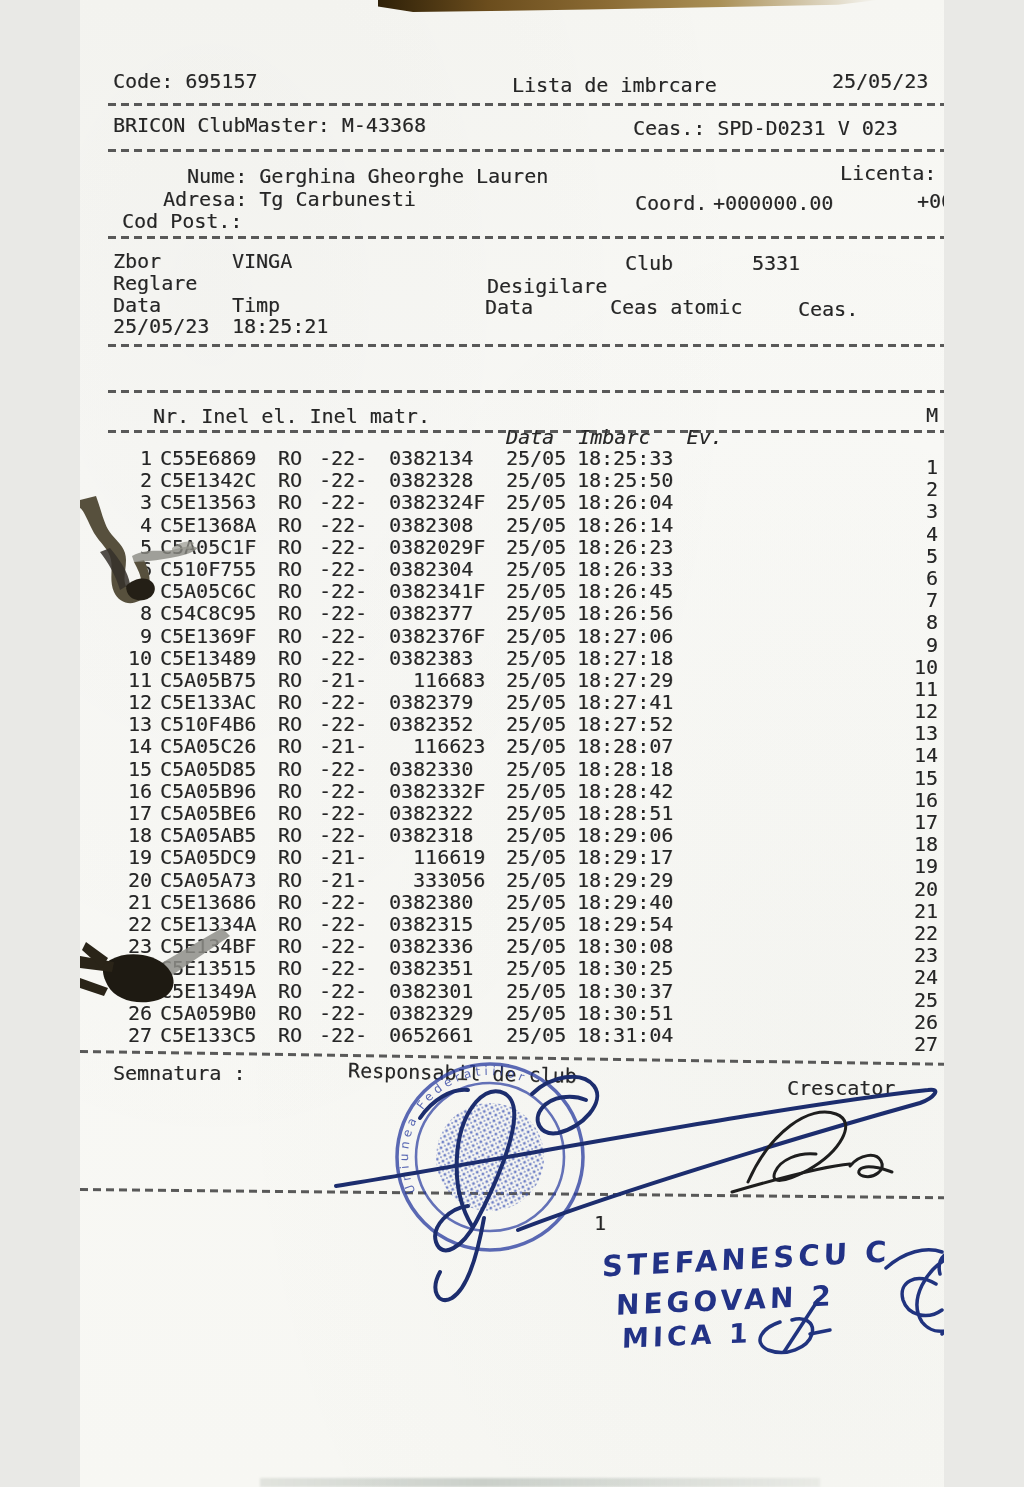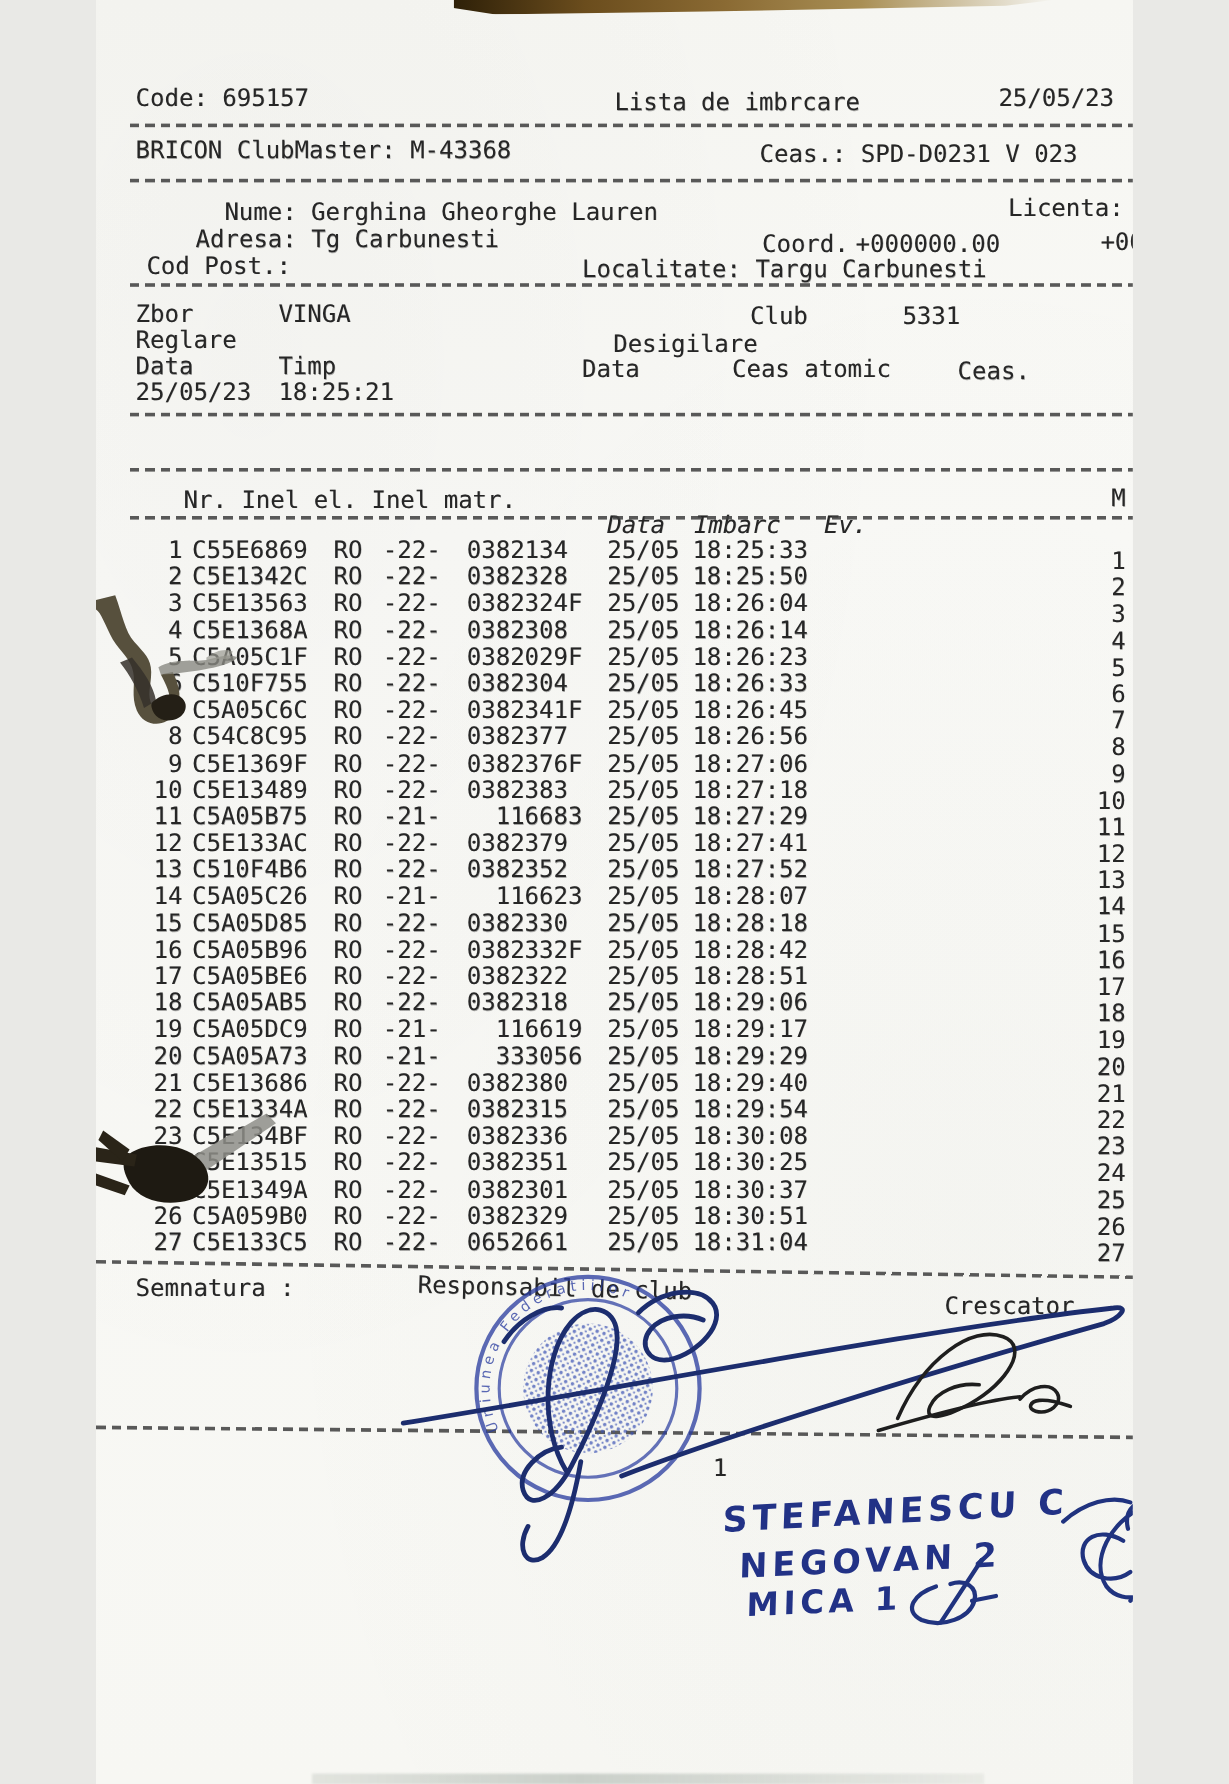--- a/index.html
+++ b/index.html
@@ -74,29 +74,28 @@
   <span class="tw" style="left:553px;top:117px;">Ceas.: SPD-D0231 V 023</span>
   <div class="sep" style="top:149px;"></div>
 
   <span class="tw" style="left:107px;top:165px;">Nume: Gerghina Gheorghe Lauren</span>
   <span class="tw" style="left:760px;top:162px;">Licenta: 0000885165</span>
   <span class="tw" style="left:83px;top:188px;">Adresa: Tg Carbunesti</span>
   <span class="tw" style="left:555px;top:192px;">Coord.</span>
   <span class="tw" style="left:633px;top:192px;">+000000.00</span>
   <span class="tw" style="left:837px;top:190px;">+000000.00</span>
   <span class="tw" style="left:42px;top:210px;">Cod Post.:</span>
-  <span class="tw" style="left:405px;top:213px;">Localitate: Targu Carbunesti</span>
   <div class="sep" style="top:236px;"></div>
 
   <span class="tw" style="left:33px;top:250px;">Zbor</span>
   <span class="tw" style="left:152px;top:250px;">VINGA</span>
   <span class="tw" style="left:545px;top:252px;">Club</span>
   <span class="tw" style="left:672px;top:252px;">5331</span>
   <span class="tw" style="left:33px;top:272px;">Reglare</span>
-  <span class="tw" style="left:407px;top:275px;margin-left:24px;">Desigilare</span>
+  <span class="tw" style="left:407px;top:275px;">Desigilare</span>
   <span class="tw" style="left:33px;top:294px;">Data</span>
   <span class="tw" style="left:152px;top:294px;">Timp</span>
   <span class="tw" style="left:405px;top:296px;">Data</span>
   <span class="tw" style="left:530px;top:296px;">Ceas atomic</span>
   <span class="tw" style="left:718px;top:298px;">Ceas.</span>
   <span class="tw" style="left:924px;top:298px;font-style:italic;">Difer</span>
   <span class="tw" style="left:33px;top:315px;">25/05/23</span>
   <span class="tw" style="left:152px;top:315px;">18:25:21</span>
   <div class="sep" style="top:344px;"></div>
 

